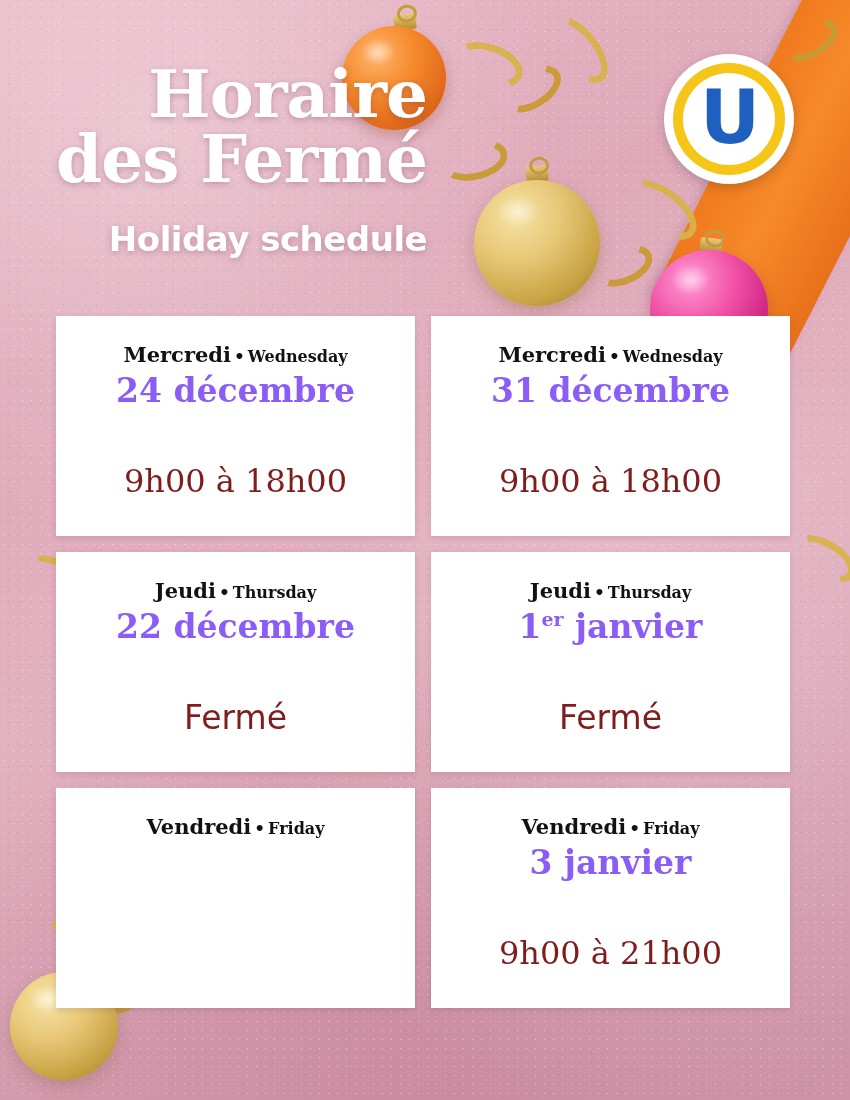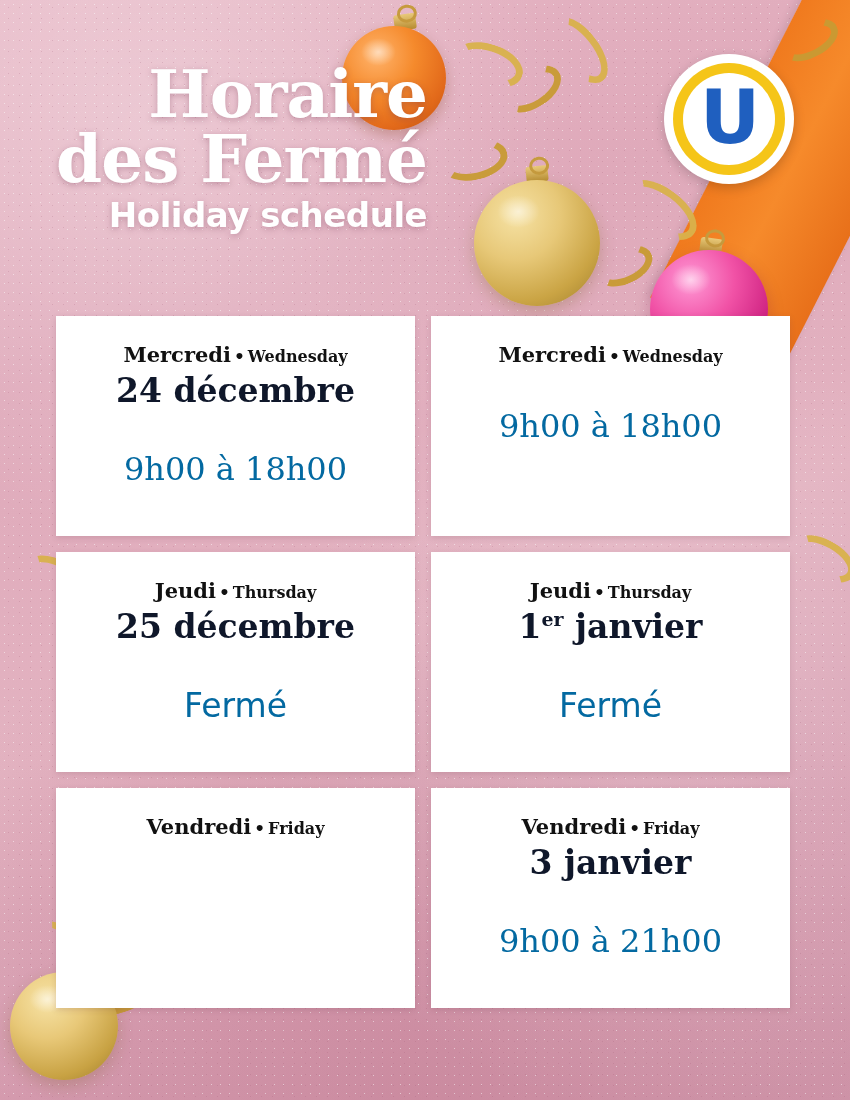--- a/index.html
+++ b/index.html
@@ -205,21 +205,21 @@
     font-family: "DejaVu Serif", serif;
     font-weight: bold;
     font-size: 66px;
     line-height: 0.98;
     letter-spacing: -1px;
   }
   .subtitle {
     font-family: "DejaVu Sans", sans-serif;
     font-weight: bold;
     font-size: 34px;
-    margin-top: 4px;
+    margin-top: 28px;
     letter-spacing: -0.5px;
   }
 
   
   .grid {
     position: absolute;
     top: 316px;
     left: 56px;
     width: 738px;
     display: grid;
@@ -253,33 +253,33 @@
   }
   .dot {
     color: #111111;
     font-size: 17px;
     padding: 0 3px;
   }
   .date-line {
     font-family: "DejaVu Serif", serif;
     font-size: 33px;
     font-weight: bold;
-    color: #0f172a;
+    color: #8b5cf6;
     margin-top: 4px;
     white-space: nowrap;
   }
   .date-line sup {
     font-size: 19px;
     vertical-align: super;
   }
   .hours-line {
     font-family: "DejaVu Serif", serif;
     font-size: 32px;
-    color: #0369a1;
-    margin-top: 40px;
+    color: #7f1d1d;
+    margin-top: 52px;
   }
   .hours-line.closed {
     font-family: "DejaVu Sans", sans-serif;
     font-size: 33px;
     text-align: right;
   }
 </style>
 </head>
 <body>
 
@@ -334,28 +334,29 @@
         <span>Mercredi</span><span class="dot">•</span><span class="en">Wednesday</span>
       </div>
       <div class="date-line">24 décembre</div>
       <div class="hours-line">9h00 à 18h00</div>
     </div>
 
     <div class="card">
       <div class="day-line">
         <span>Mercredi</span><span class="dot">•</span><span class="en">Wednesday</span>
       </div>
+      <div class="date-line">31 décembre</div>
       <div class="hours-line">9h00 à 18h00</div>
     </div>
 
     <div class="card">
       <div class="day-line">
         <span>Jeudi</span><span class="dot">•</span><span class="en">Thursday</span>
       </div>
-      <div class="date-line">25 décembre</div>
+      <div class="date-line">22 décembre</div>
       <div class="hours-line closed">Fermé</div>
     </div>
 
     <div class="card">
       <div class="day-line">
         <span>Jeudi</span><span class="dot">•</span><span class="en">Thursday</span>
       </div>
       <div class="date-line"><span>1</span><sup>er</sup><span> janvier</span></div>
       <div class="hours-line closed">Fermé</div>
     </div>

